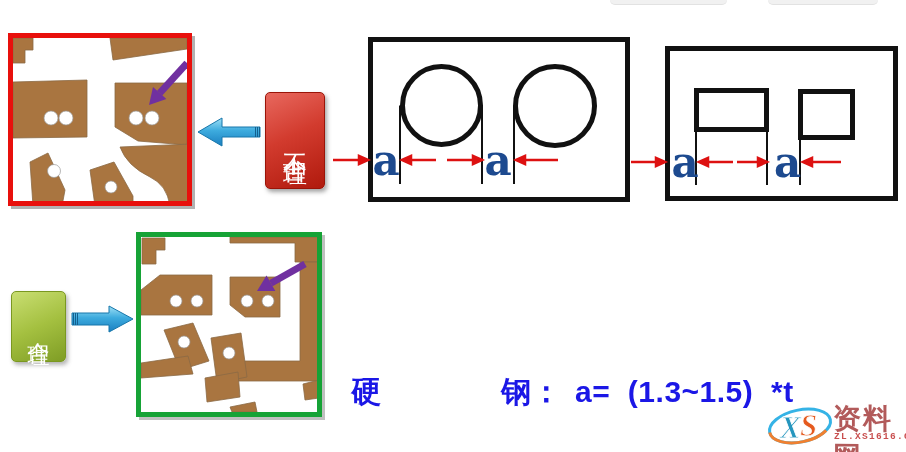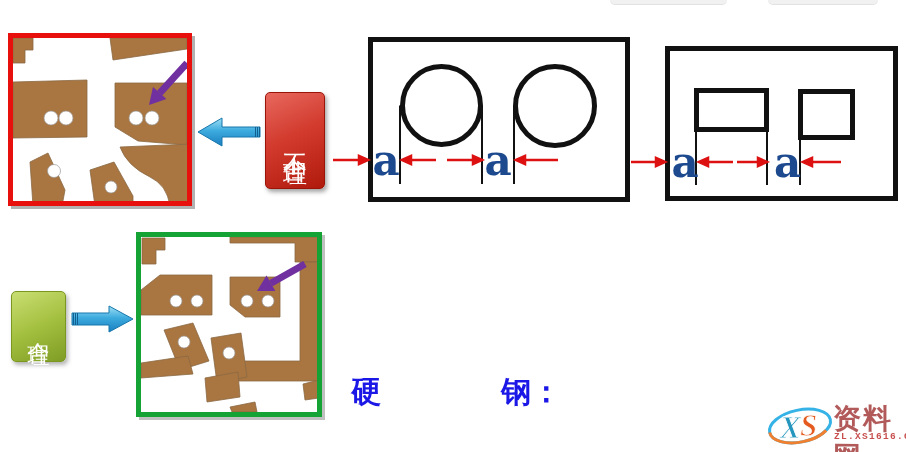--- a/index.html
+++ b/index.html
@@ -198,20 +198,21 @@
       <g>
         <line x1="164" y1="27" x2="129.9" y2="46.2" stroke="#7030a0" stroke-width="7"></line>
         <polygon points="116,54 134.3,54 125.5,38.4" fill="#7030a0"></polygon>
       </g>
     </svg>
   </div>
 
   <div class="formulas">
     <div class="frow">
       <span class="mat" style="color: rgb(27, 23, 230);"> 硬　　　　钢：</span>
+      <span class="val" style="color: rgb(27, 23, 230);">a=  (1.3~1.5)  *t</span>
     </div>
     
     
   </div>
 
   <svg class="wm-logo" width="68" height="50" viewBox="0 0 68 50">
     <g transform="rotate(-12 34 26)">
       <ellipse cx="34" cy="26" rx="31" ry="16" fill="none" stroke="#35b3e6" stroke-width="3"></ellipse>
       <ellipse cx="34" cy="26" rx="31" ry="16" fill="none" stroke="#f08030" stroke-width="3" pathLength="100" stroke-dasharray="42 58" stroke-dashoffset="-8"></ellipse>
     </g>

